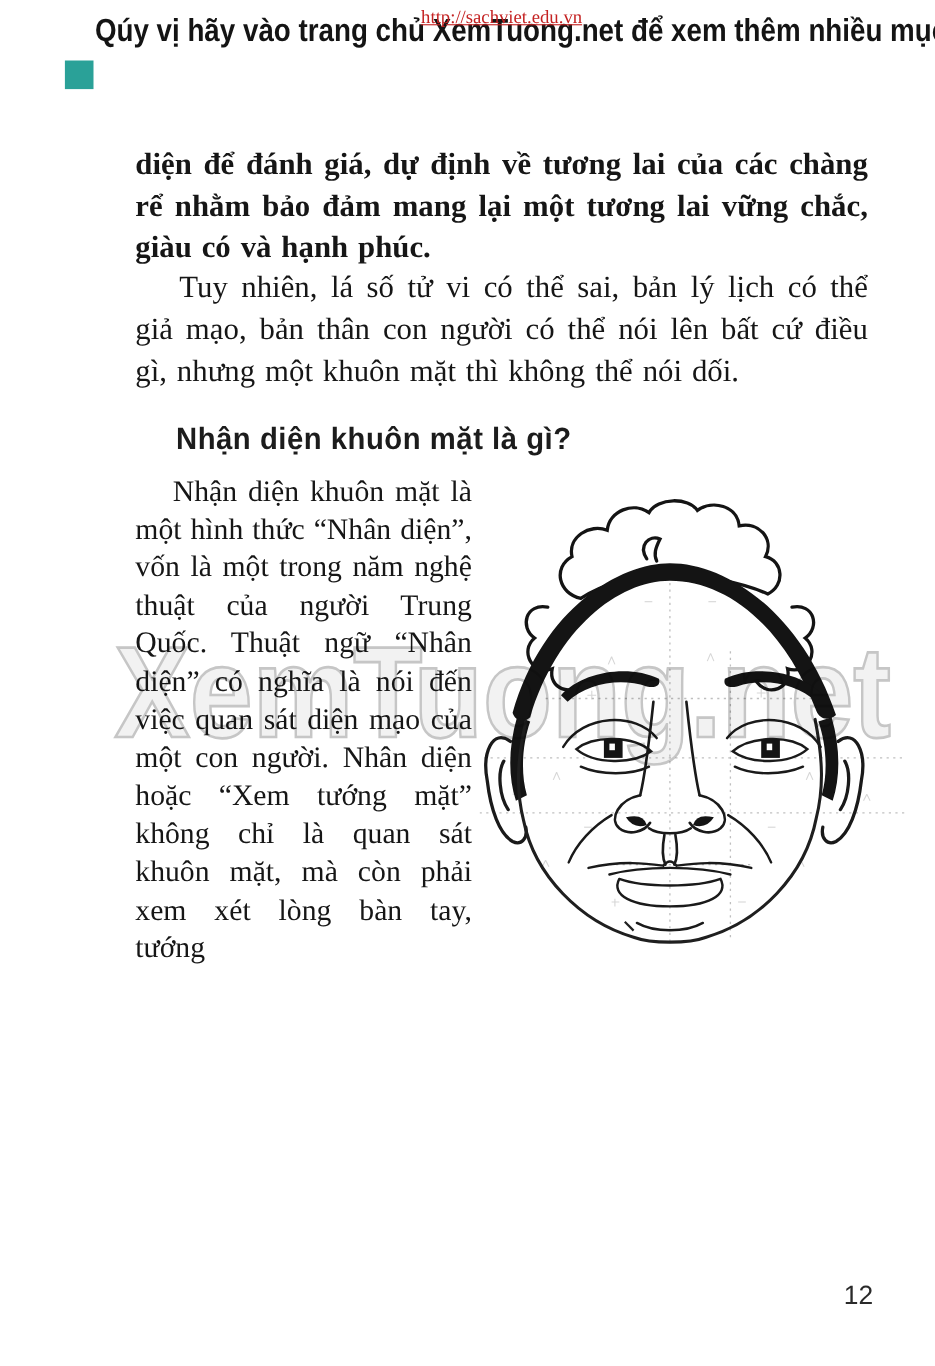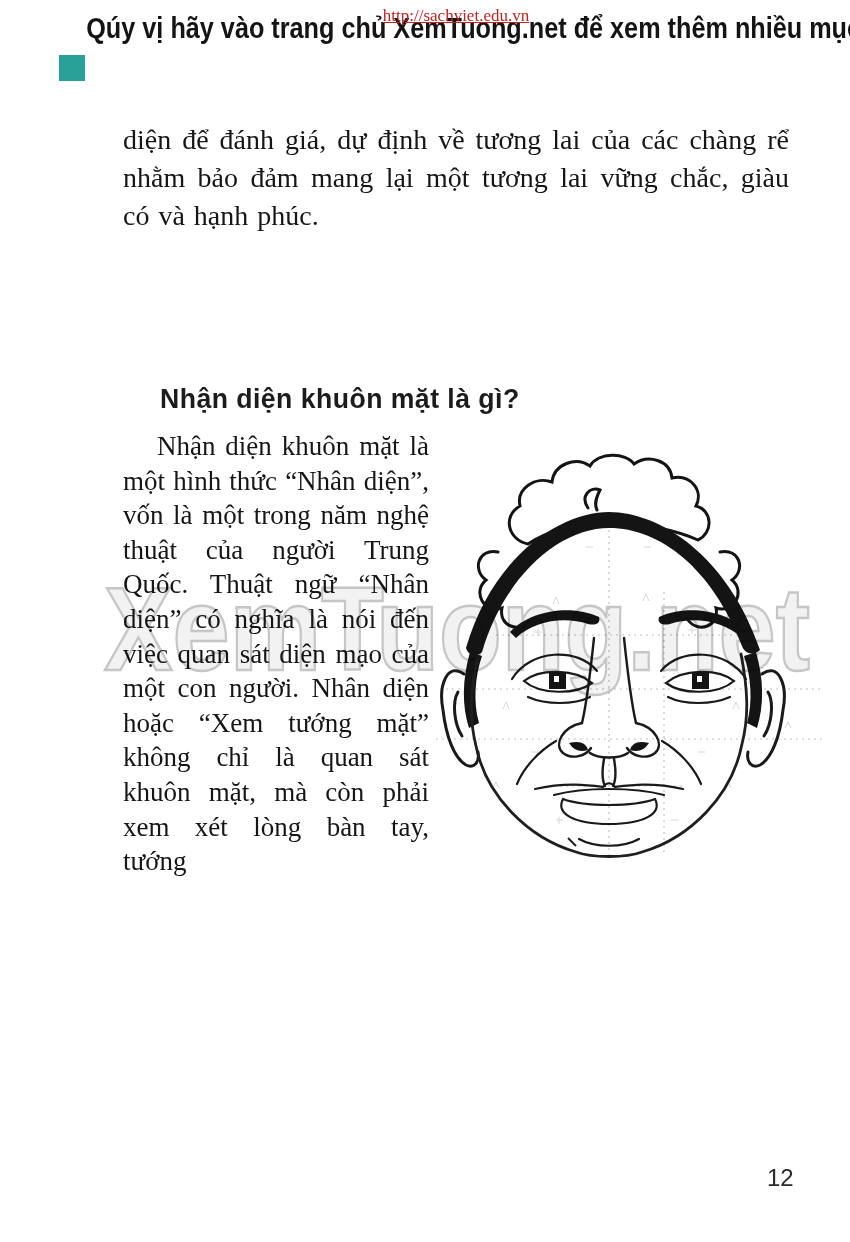--- a/index.html
+++ b/index.html
@@ -14,21 +14,21 @@
           transform:scaleX(.87);transform-origin:50% 50%;white-space:nowrap;z-index:4;}
   .overlay-url{position:absolute;top:6px;left:50%;transform:translateX(-50%);
           font-family:"Liberation Serif",serif;font-size:17px;color:#c42222;
           text-decoration:underline;z-index:5;white-space:nowrap;}
 
   .marker{position:absolute;left:28px;top:55px;width:26px;height:26px;background:#2aa198;z-index:4;}
 
   
   .para{position:absolute;left:92px;width:666px;text-align:justify;
         font-size:28px;line-height:38px;word-spacing:2px;}
-  .p1{top:121px;}
+  .p1{top:131px;font-weight:bold;}
   .p2{top:243px;text-indent:40px;}
 
   .heading{position:absolute;left:129px;top:383px;
         font-family:"Liberation Sans","DejaVu Sans",sans-serif;
         font-size:28px;font-weight:700;color:#1c1c1c;letter-spacing:.5px;
         transform:scaleX(.95);transform-origin:0 0;white-space:nowrap;}
 
   .column{position:absolute;left:92px;top:429px;width:306px;text-align:justify;
         font-size:27px;line-height:34.6px;word-spacing:1px;text-indent:34px;}
 
@@ -55,20 +55,21 @@
 <div class="page">
 
   <a class="overlay-url">http://sachviet.edu.vn</a>
 
   <div class="banner">Qúy vị hãy vào trang chủ XemTuong.net để xem thêm nhiều mục hay khác</div>
 
   <div class="marker"></div>
 
   <div class="para p1">diện để đánh giá, dự định về tương lai của các chàng rể nhằm bảo đảm mang lại một tương lai vững chắc, giàu có và hạnh phúc.</div>
 
+  <div class="para p2">Tuy nhiên, lá số tử vi có thể sai, bản lý lịch có thể giả mạo, bản thân con người có thể nói lên bất cứ điều gì, nhưng một khuôn mặt thì không thể nói dối.</div>
 
   <div class="heading">Nhận diện khuôn mặt là gì?</div>
 
   <div class="column">Nhận diện khuôn mặt là một hình thức “Nhân diện”, vốn là một trong năm nghệ thuật của người Trung Quốc. Thuật ngữ “Nhân diện” có nghĩa là nói đến việc quan sát diện mạo của một con người. Nhân diện hoặc “Xem tướng mặt” không chỉ là quan sát khuôn mặt, mà còn phải xem xét lòng bàn tay, tướng</div>
 
   <div class="face-wrap">
     <svg width="390" height="412" viewBox="0 0 390 412" xmlns="http://www.w3.org/2000/svg">
 
       <g stroke="#b5b5b5" stroke-width="1.2" stroke-dasharray="2 4" fill="none" opacity="0.85">
         <path d="M173 18 V406"></path>

